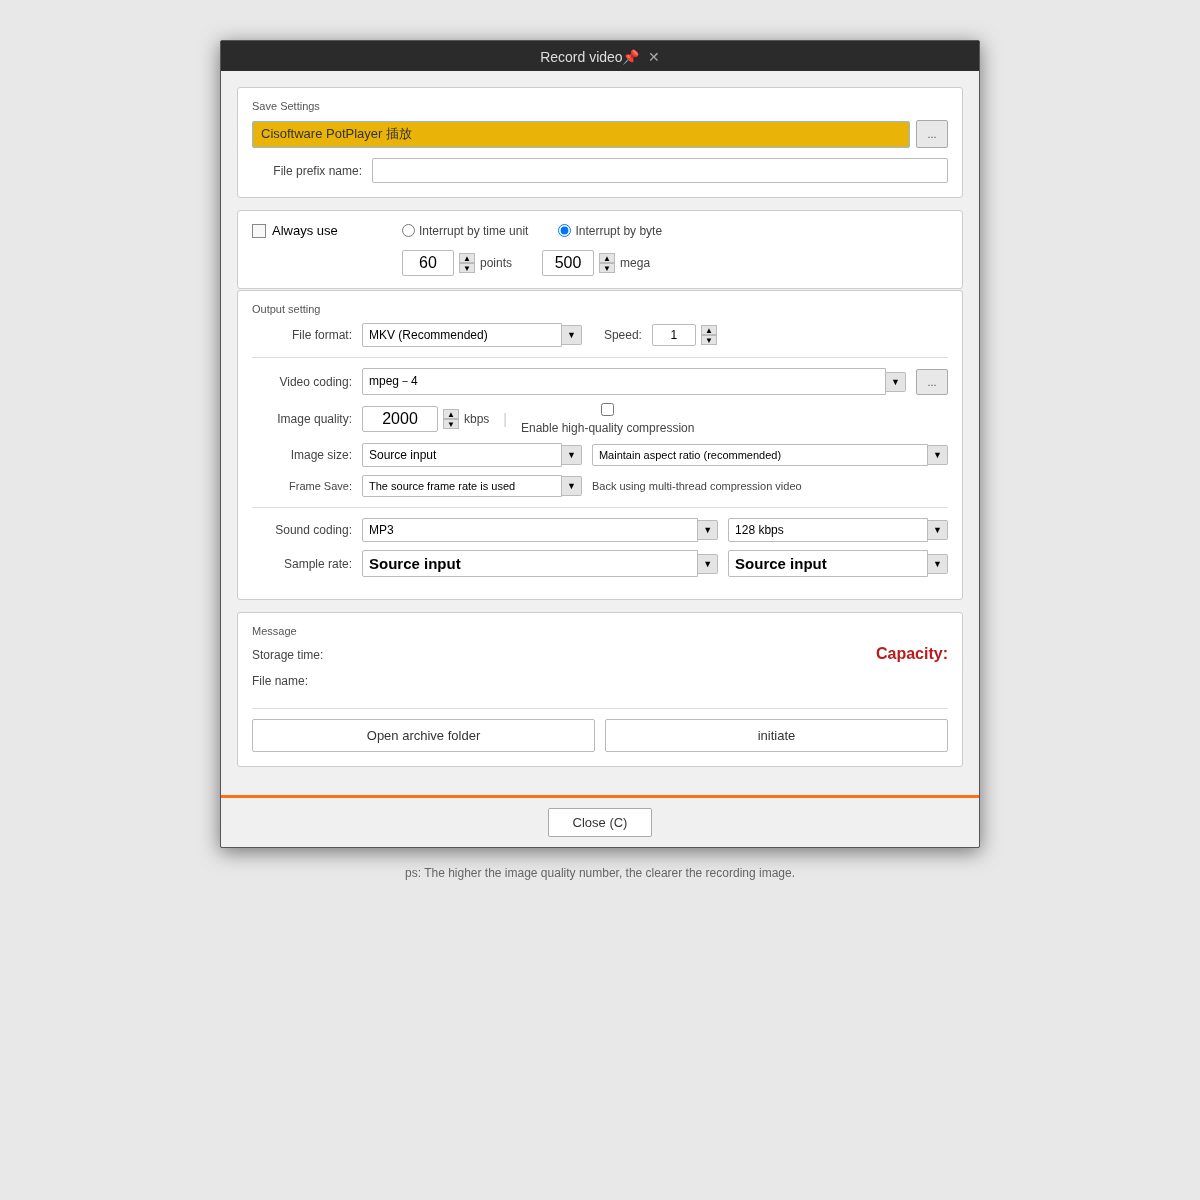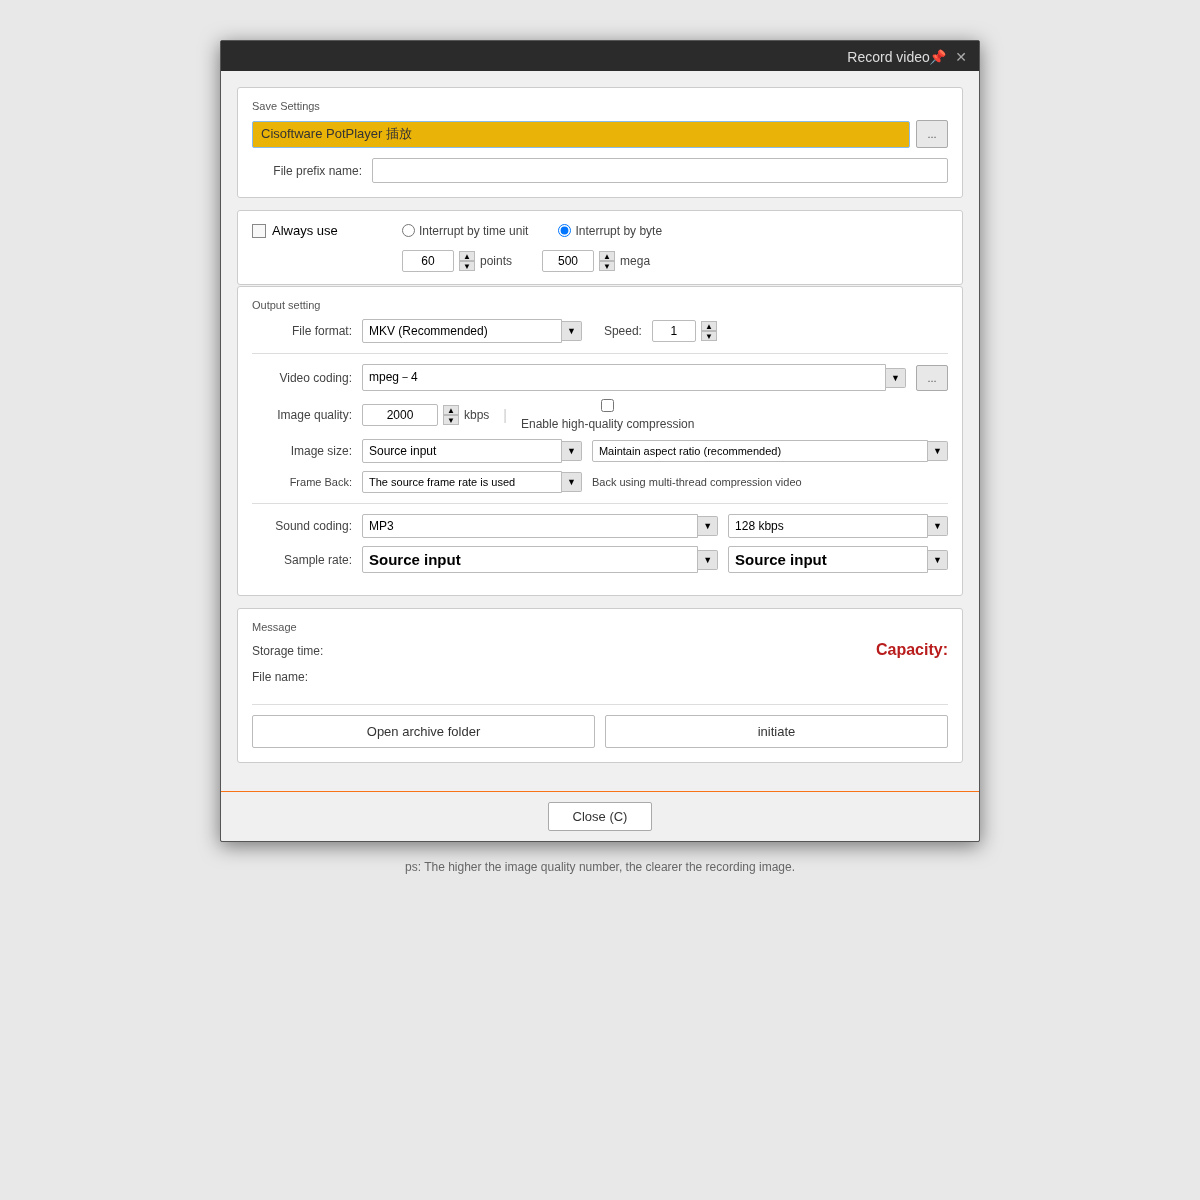--- a/index.html
+++ b/index.html
@@ -20,21 +20,21 @@
       width: 760px;
       border-radius: 2px;
       overflow: hidden;
       box-shadow: 0 4px 20px rgba(0,0,0,0.5);
     }
     .titlebar {
       background: #2b2b2b;
       color: #ccc;
       display: flex;
       align-items: center;
-      justify-content: flex-end;
+      justify-content: center;
       padding: 8px 12px 6px;
     }
     .titlebar-title {
       font-size: 14px;
       color: #ddd;
       font-weight: normal;
     }
     .titlebar-controls {
       display: flex;
       gap: 8px;
@@ -133,21 +133,21 @@
     }
     .spin-row {
       display: flex;
       align-items: center;
       gap: 5px;
     }
     .spinner-input {
       width: 52px;
       border: 1px solid #bbb;
       padding: 3px 5px;
-      font-size: 12px;
+      font-size: 16px;
       text-align: center;
       border-radius: 2px;
     }
     .spinner-btns {
       display: flex;
       flex-direction: column;
     }
     .spin-btn {
       width: 16px;
       height: 10px;
@@ -255,21 +255,21 @@
       padding: 8px 12px;
       background: #fff;
       border: 1px solid #bbb;
       cursor: pointer;
       font-size: 13px;
       color: #333;
       border-radius: 2px;
     }
     .footer-bar {
       background: #f0f0f0;
-      border-top: 1px solid #f97316;
+      border-top: 3px solid #f97316;
       padding: 10px;
       display: flex;
       justify-content: center;
     }
     .close-btn {
       padding: 6px 24px;
       background: #fff;
       border: 1px solid #aaa;
       cursor: pointer;
       font-size: 13px;
@@ -441,21 +441,21 @@
           <span class="select-box">Source input</span>
           <span class="select-arrow">▼</span>
         </div>
         <div class="select-with-arrow" style="flex:1;">
           <span class="select-box" style="flex:1;font-size:11px;">Maintain aspect ratio (recommended)</span>
           <span class="select-arrow">▼</span>
         </div>
       </div>
 
       <div class="form-row">
-        <span class="form-label" style="font-size:11px;">Frame Back:</span>
+        <span class="form-label" style="font-size:11px;">Frame Save:</span>
         <div class="select-with-arrow">
           <span class="select-box" style="font-size:11px;">The source frame rate is used</span>
           <span class="select-arrow">▼</span>
         </div>
         <span style="font-size:11px;color:#444;">Back using multi-thread compression video</span>
       </div>
 
       <hr class="divider">
 
       <div class="form-row">

